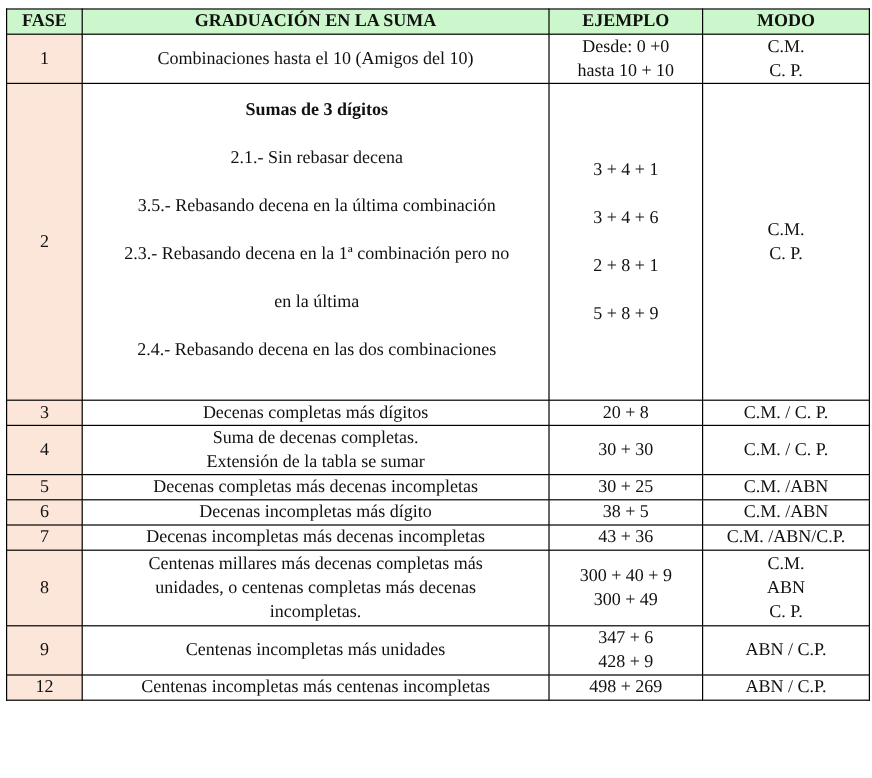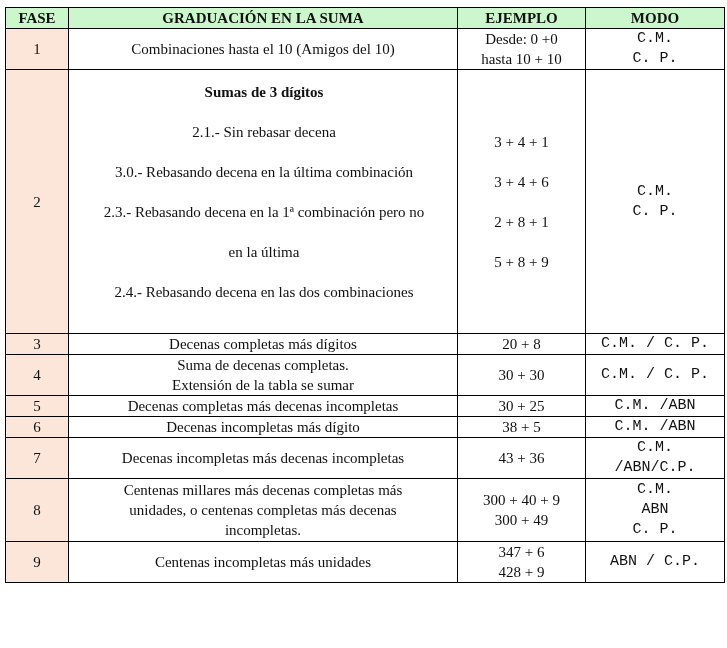--- a/index.html
+++ b/index.html
@@ -41,21 +41,21 @@
     col.c-ej { width: 128px; }
     col.c-modo { width: 139px; }
 
     td.fase {
       background: #fbe6d9;
       text-align: center;
       padding: 0;
     }
     td.grad { text-align: center; }
     td.ej { text-align: center; }
-    td.modo { text-align: center; font-family: Liberation Mono, monospace; }
+    td.modo { text-align: center; }
 
     td.top { vertical-align: top; }
 
     .line { display: block; }
 
     
     tr.r2 td { height: 262px; }
     .sub-title {
       display: block;
       font-weight: bold;
@@ -108,21 +108,21 @@
         <span class="line">C.M.</span>
         <span class="line">C. P.</span>
       </td>
     </tr>
 
     <tr class="r2">
       <td class="fase">2</td>
       <td class="grad top" style="padding-top:1px;">
         <span class="sub-title" style="padding-left:2px;">Sumas de 3 dígitos</span>
         <span class="sub-item" style="padding-left:2px;">2.1.- Sin rebasar decena</span>
-        <span class="sub-item" style="padding-left:2px;">3.0.- Rebasando decena en la última combinación</span>
+        <span class="sub-item" style="padding-left:2px;">3.5.- Rebasando decena en la última combinación</span>
         <span class="sub-item" style="padding-left:2px;">2.3.- Rebasando decena en la 1ª combinación pero no</span>
         <span class="sub-item" style="padding-left:2px;">en la última</span>
         <span class="sub-item" style="padding-left:2px;">2.4.- Rebasando decena en las dos combinaciones</span>
       </td>
       <td class="ej">
         <div class="ej-stack">
           <span class="line">3 + 4 + 1</span>
           <span class="line">3 + 4 + 6</span>
           <span class="line">2 + 8 + 1</span>
           <span class="line">5 + 8 + 9</span>
@@ -195,15 +195,21 @@
       <td class="grad">Centenas incompletas más unidades</td>
       <td class="ej">
         <span class="line">347 + 6</span>
         <span class="line">428 + 9</span>
       </td>
       <td class="modo">ABN / C.P.</td>
     </tr>
 
 
 
+    <tr class="h20">
+      <td class="fase">12</td>
+      <td class="grad">Centenas incompletas más centenas incompletas</td>
+      <td class="ej">498 + 269</td>
+      <td class="modo">ABN / C.P.</td>
+    </tr>
 
   </tbody>
 </table>
 
 </body></html>

